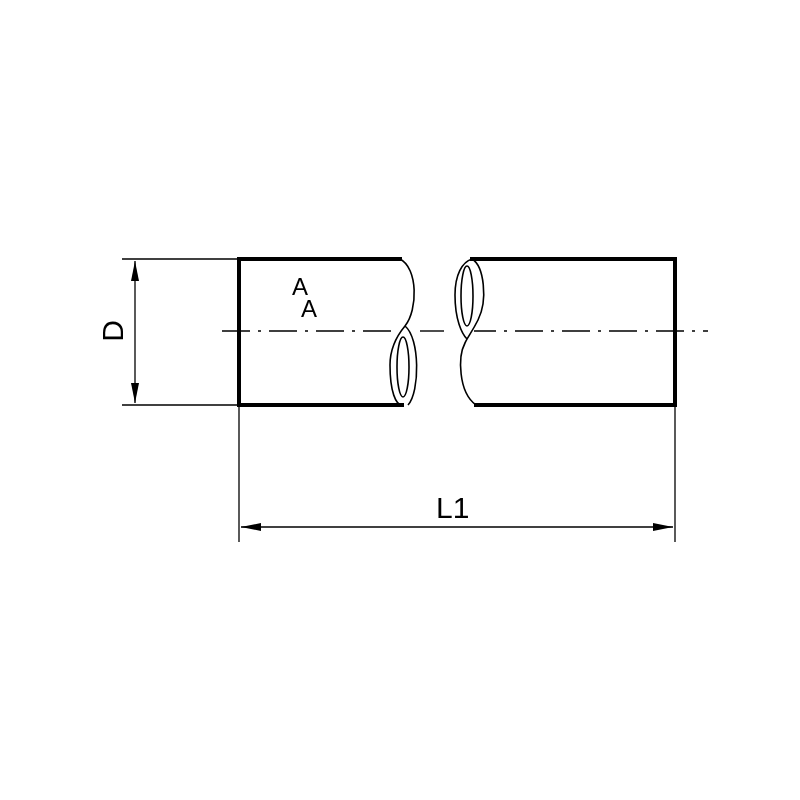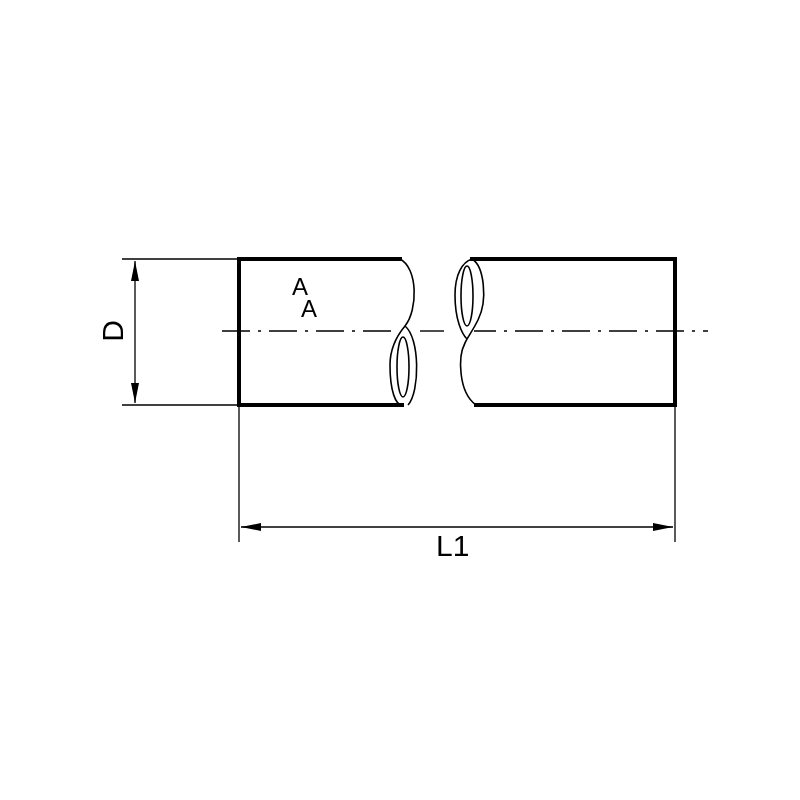--- a/index.html
+++ b/index.html
@@ -34,21 +34,20 @@
       font-size: 30px;
       transform: rotate(-90deg);
       transform-origin: center center;
       width: 30px;
       text-align: center;
     }
     #label-l1 {
       left: 436px;
       top: 493px;
       font-size: 30px;
-      margin-top: 38px;
     }
     #label-a1 {
       left: 292px;
       top: 275px;
       font-size: 24px;
     }
     #label-a2 {
       left: 301px;
       top: 297px;
       font-size: 24px;

